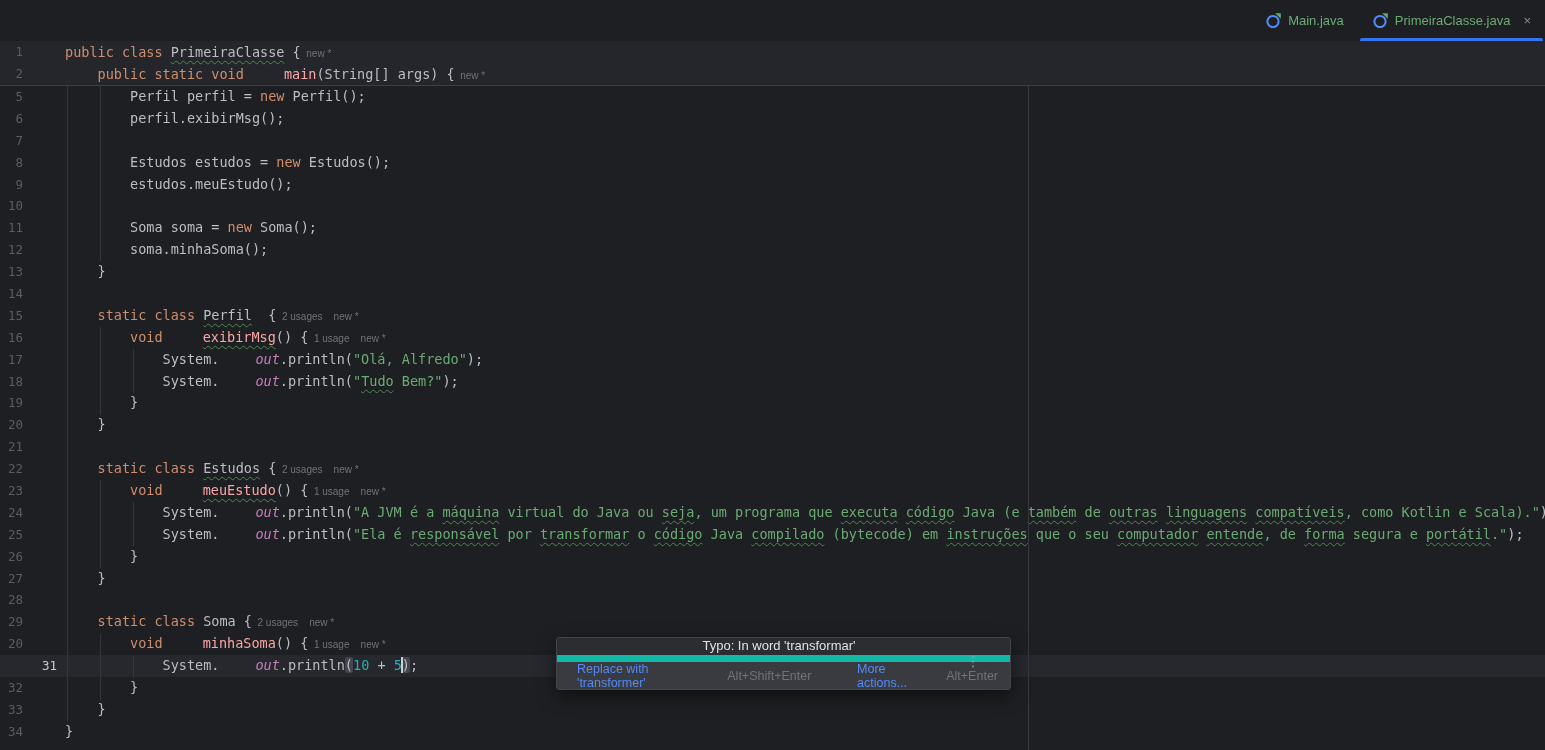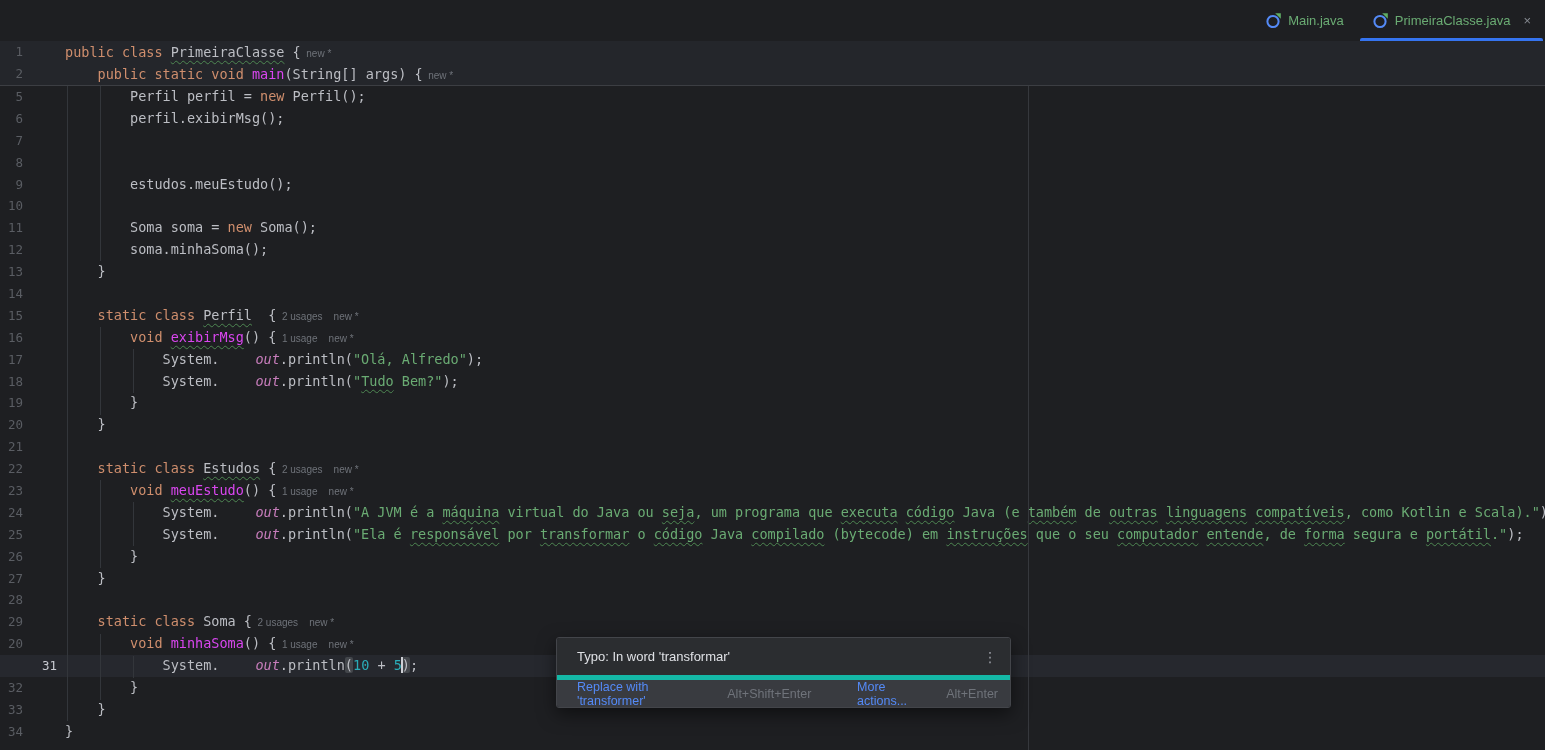--- a/index.html
+++ b/index.html
@@ -38,21 +38,21 @@
   .sticky .row{height:22px;line-height:22px;}
   .row.cur{background:#26282E;}
   .ln{
     display:inline-block;width:23px;text-align:right;color:#5A5D63;
     font-size:12.5px;vertical-align:top;
   }
   .row.cur .ln{color:#C8CAD1;padding-left:34px;}
   .code{position:absolute;left:65px;top:0;white-space:pre;}
   .t-d{color:#BCBEC4;}
   .t-k{color:#CF8E6D;}
-  .t-m{color:#d946ef;}
+  .t-m{color:#fca5a5;margin-left:32px;}
   .t-s{color:#6AAB73;}
   .t-n{color:#2AACB8;}
   .t-o{color:#C77DBB;font-style:italic;margin-left:36px;}
   .t-h{color:#6F737A;font-family:"Liberation Sans",sans-serif;font-size:10px;}
   .t-b{background:#43464B;border-radius:2px;}
   .w{
     text-decoration-line:underline;text-decoration-style:wavy;
     text-decoration-color:#4E8752;text-decoration-thickness:1px;
     text-underline-offset:3px;
   }
@@ -62,29 +62,29 @@
   }
   .vguide{position:absolute;width:1px;background:#33363B;pointer-events:none;}
   .mguide{position:absolute;width:1px;background:#36383D;top:0;bottom:0;left:1028px;pointer-events:none;}
   
   .popup{
     position:absolute;left:556px;top:551px;width:453px;
     border:1px solid #43454A;border-radius:3px;overflow:hidden;
     box-shadow:0 6px 18px rgba(0,0,0,0.5);z-index:5;
   }
   .popup .title-row{
-    background:#2B2D30;height:37px;display:flex;align-items:center;
-    padding:0 12px 0 20px;color:#DFE1E5;font-size:13px;
+    background:#2B2D30;height:17px;display:flex;align-items:center;
+    padding:0 29px 0 20px;color:#DFE1E5;font-size:13px;flex-direction:column;
   }
   .popup .title-row .kebab{
     margin-left:auto;color:#9DA0A8;font-size:14px;letter-spacing:1px;cursor:pointer;
   }
   .popup .action-row{
     background:#393B40;height:27px;display:flex;align-items:center;
-    padding:0 12px 0 20px;font-size:12.5px;gap:8px;border-top:5px solid #14b8a6;
+    padding:0 12px 0 20px;font-size:12.5px;gap:8px;border-top:7px solid #14b8a6;
   }
   .popup .lnk{color:#548AF7;cursor:pointer;}
   .popup .sc{color:#6F737A;}
   .popup .gap{width:30px;}
 </style>
 </head>
 <body>
 
 <div class="tabbar">
   <div class="tab">
@@ -111,21 +111,21 @@
 <div class="sticky" id="sticky">
     <div class="row"><span class="ln">1</span><span class="code"><span class="t-k">public class </span><span class="t-d w">PrimeiraClasse</span><span class="t-d"> {</span><span class="t-h">  new *</span></span></div>
     <div class="row"><span class="ln">2</span><span class="code"><span class="t-d">    </span><span class="t-k">public static void </span><span class="t-m">main</span><span class="t-d">(String[] args) {</span><span class="t-h">  new *</span></span></div>
   </div>
 
 <div class="editor" id="editor">
   <div id="lines">
       <div class="row"><span class="ln">5</span><span class="code"><span class="t-d">        Perfil perfil = </span><span class="t-k">new</span><span class="t-d"> Perfil();</span></span></div>
       <div class="row"><span class="ln">6</span><span class="code"><span class="t-d">        perfil.exibirMsg();</span></span></div>
       <div class="row"><span class="ln">7</span><span class="code"></span></div>
-      <div class="row"><span class="ln">8</span></div>
+      <div class="row"><span class="ln">8</span><span class="code"><span class="t-d">        Estudos estudos = </span><span class="t-k">new</span><span class="t-d"> Estudos();</span></span></div>
       <div class="row"><span class="ln">9</span><span class="code"><span class="t-d">        estudos.meuEstudo();</span></span></div>
       <div class="row"><span class="ln">10</span><span class="code"></span></div>
       <div class="row"><span class="ln">11</span><span class="code"><span class="t-d">        Soma soma = </span><span class="t-k">new</span><span class="t-d"> Soma();</span></span></div>
       <div class="row"><span class="ln">12</span><span class="code"><span class="t-d">        soma.minhaSoma();</span></span></div>
       <div class="row"><span class="ln">13</span><span class="code"><span class="t-d">    }</span></span></div>
       <div class="row"><span class="ln">14</span><span class="code"></span></div>
       <div class="row"><span class="ln">15</span><span class="code"><span class="t-d">    </span><span class="t-k">static class </span><span class="t-d w">Perfil</span><span class="t-d">  {</span><span class="t-h">  2 usages    new *</span></span></div>
       <div class="row"><span class="ln">16</span><span class="code"><span class="t-d">        </span><span class="t-k">void </span><span class="t-m w">exibirMsg</span><span class="t-d">() {</span><span class="t-h">  1 usage    new *</span></span></div>
       <div class="row"><span class="ln">17</span><span class="code"><span class="t-d">            System.</span><span class="t-o">out</span><span class="t-d">.println(</span><span class="t-s">"Olá, Alfredo"</span><span class="t-d">);</span></span></div>
       <div class="row"><span class="ln">18</span><span class="code"><span class="t-d">            System.</span><span class="t-o">out</span><span class="t-d">.println(</span><span class="t-s">"</span><span class="t-s w">Tudo</span><span class="t-s"> Bem?"</span><span class="t-d">);</span></span></div>

